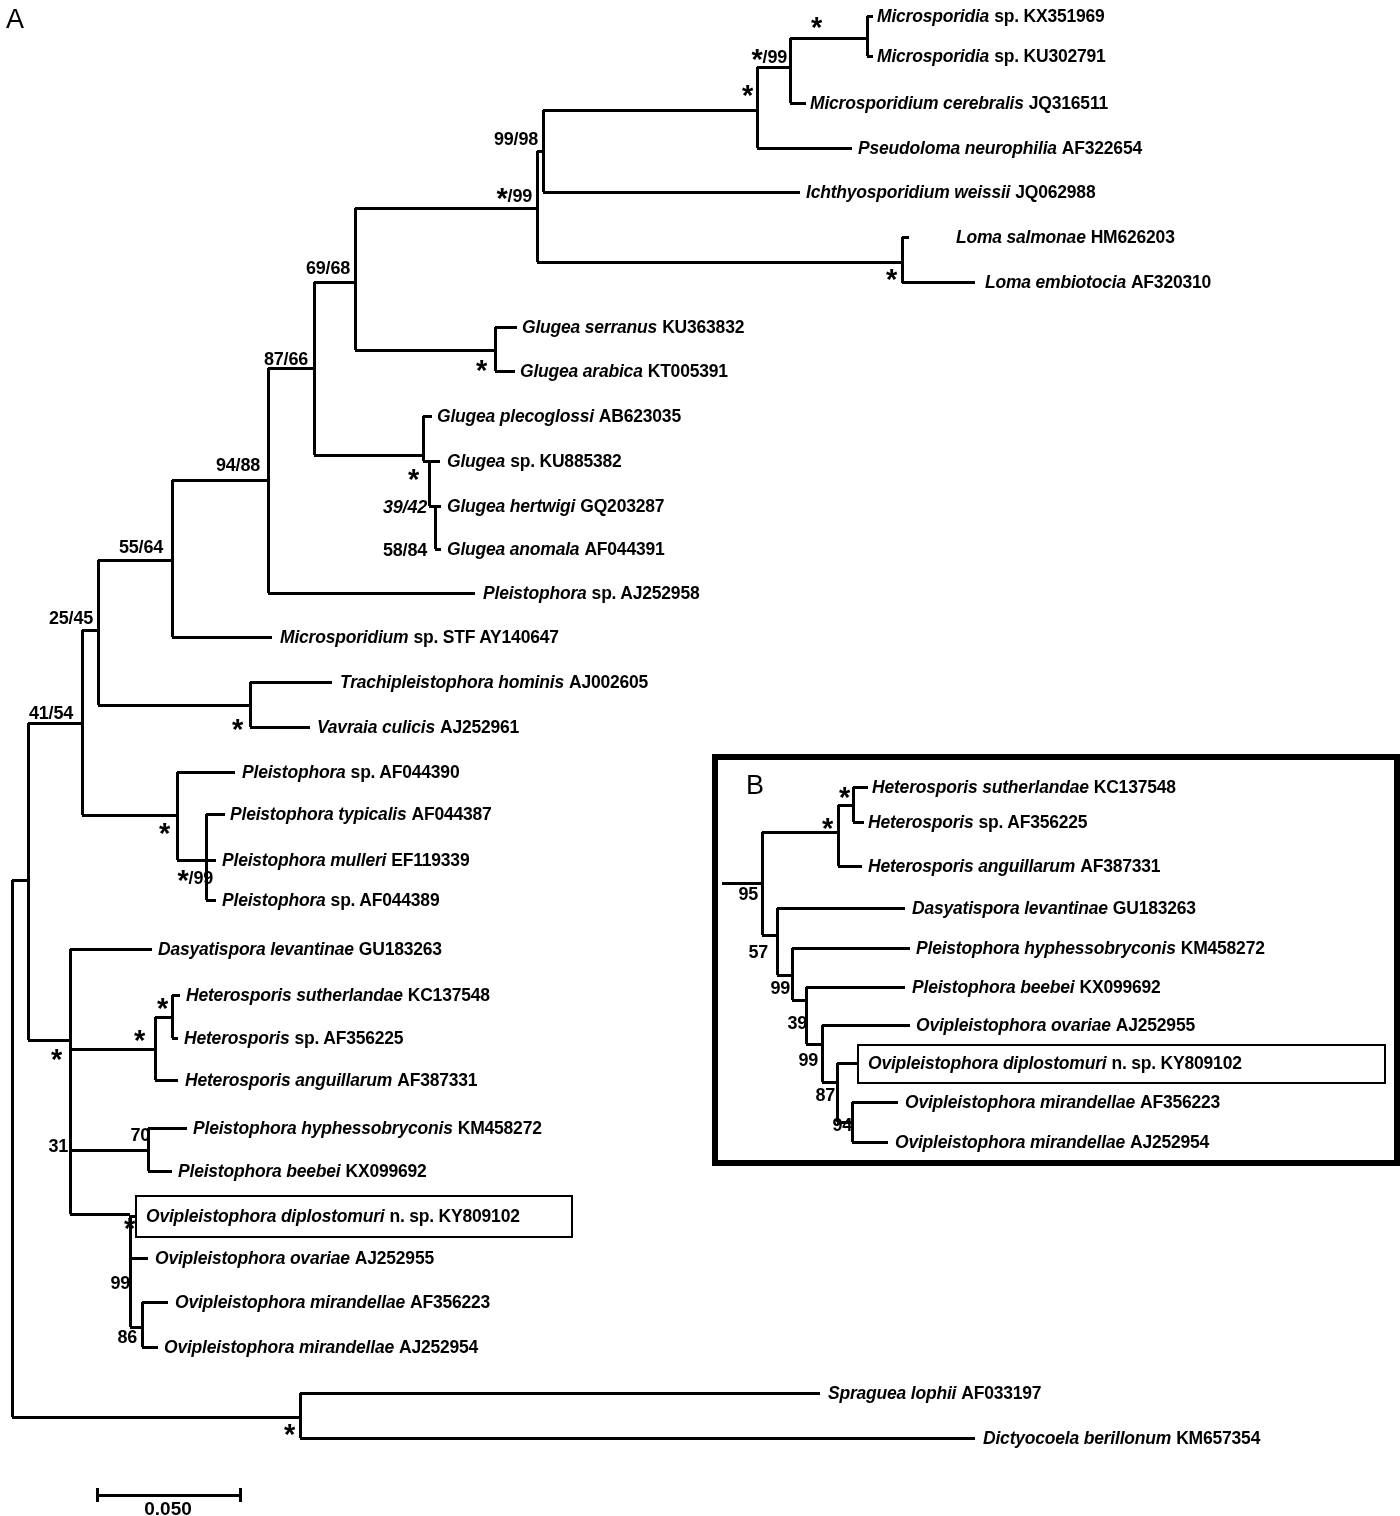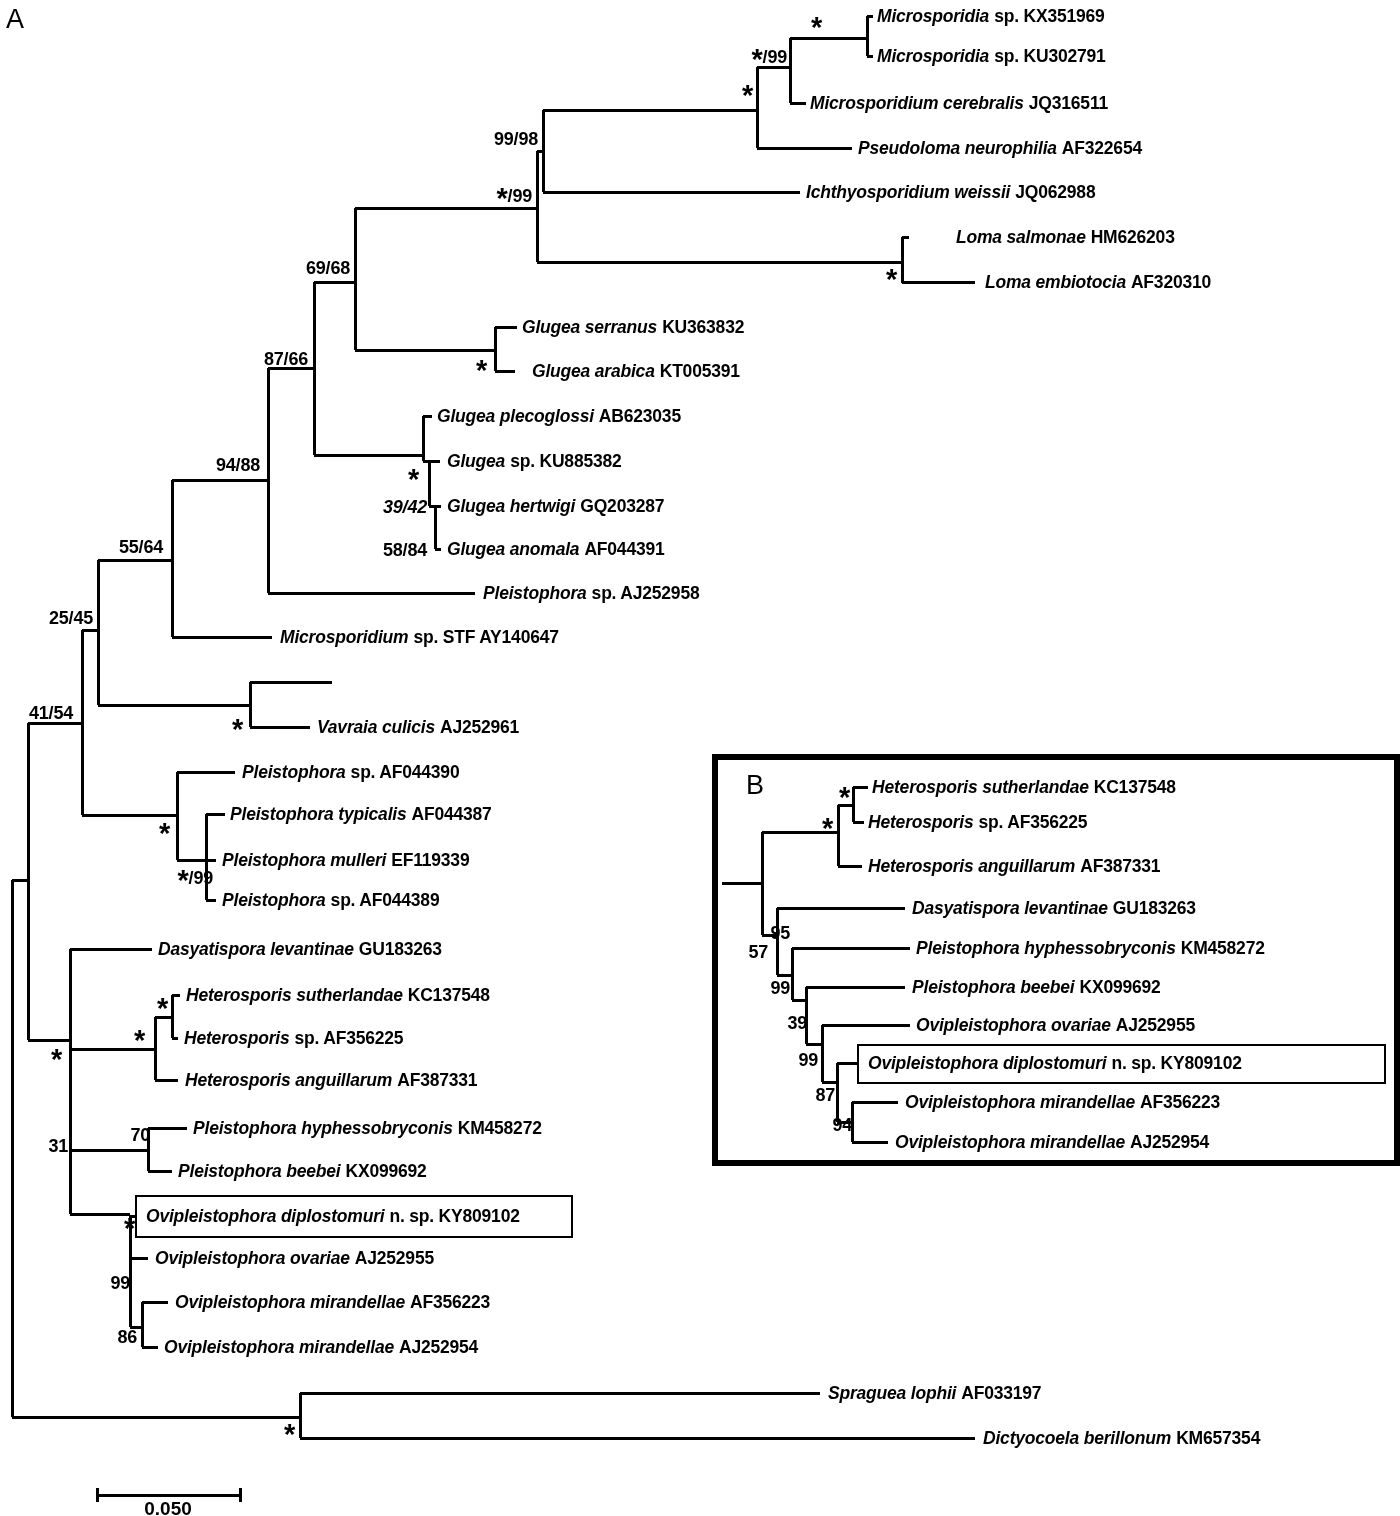--- a/index.html
+++ b/index.html
@@ -145,27 +145,28 @@
   <div class="panel-letter" style="left:746px;top:770px">B</div>
   <div class="scale-label" style="left:168px;top:1498px">0.050</div>
 <div class="taxon" style="left: 877px; top: 2px; text-align: center;"><span class="it">Microsporidia</span><span class="ro">sp. KX351969</span></div>
     <div class="taxon" style="left: 877px; top: 42px;"><span class="it">Microsporidia</span><span class="ro">sp. KU302791</span></div>
     <div class="taxon" style="left: 810px; top: 89px;"><span class="it">Microsporidium cerebralis</span><span class="ro">JQ316511</span></div>
     <div class="taxon" style="left: 858px; top: 134px;"><span class="it">Pseudoloma neurophilia</span><span class="ro">AF322654</span></div>
     <div class="taxon" style="left: 806px; top: 178px;"><span class="it">Ichthyosporidium weissii</span><span class="ro">JQ062988</span></div>
     <div class="taxon" style="left: 912px; top: 223px; margin-left: 44px;"><span class="it">Loma salmonae</span><span class="ro">HM626203</span></div>
     <div class="taxon" style="left: 985px; top: 268px;"><span class="it">Loma embiotocia</span><span class="ro">AF320310</span></div>
     <div class="taxon" style="left: 522px; top: 313px;"><span class="it">Glugea serranus</span><span class="ro">KU363832</span></div>
-    <div class="taxon" style="left: 532px; top: 357px;"><span class="it">Glugea arabica</span><span class="ro">KT005391</span></div>
+    <div class="taxon" style="left: 520px; top: 357px;"><span class="it">Glugea arabica</span><span class="ro">KT005391</span></div>
     <div class="taxon" style="left: 437px; top: 402px;"><span class="it">Glugea plecoglossi</span><span class="ro">AB623035</span></div>
     <div class="taxon" style="left: 447px; top: 447px;"><span class="it">Glugea</span><span class="ro">sp. KU885382</span></div>
     <div class="taxon" style="left: 447px; top: 492px;"><span class="it">Glugea hertwigi</span><span class="ro">GQ203287</span></div>
     <div class="taxon" style="left: 447px; top: 535px; text-align: right;"><span class="it">Glugea anomala</span><span class="ro">AF044391</span></div>
     <div class="taxon" style="left: 483px; top: 579px;"><span class="it">Pleistophora</span><span class="ro">sp. AJ252958</span></div>
     <div class="taxon" style="left: 280px; top: 623px;"><span class="it">Microsporidium</span><span class="ro">sp. STF AY140647</span></div>
+    <div class="taxon" style="left: 340px; top: 668px;"><span class="it">Trachipleistophora hominis</span><span class="ro">AJ002605</span></div>
     <div class="taxon" style="left: 317px; top: 713px;"><span class="it">Vavraia culicis</span><span class="ro">AJ252961</span></div>
     <div class="taxon" style="left: 242px; top: 758px;"><span class="it">Pleistophora</span><span class="ro">sp. AF044390</span></div>
     <div class="taxon" style="left: 230px; top: 800px;"><span class="it">Pleistophora typicalis</span><span class="ro">AF044387</span></div>
     <div class="taxon" style="left: 222px; top: 846px;"><span class="it">Pleistophora mulleri</span><span class="ro">EF119339</span></div>
     <div class="taxon" style="left: 222px; top: 886px;"><span class="it">Pleistophora</span><span class="ro">sp. AF044389</span></div>
     <div class="taxon" style="left: 158px; top: 935px;"><span class="it">Dasyatispora levantinae</span><span class="ro">GU183263</span></div>
     <div class="taxon" style="left: 186px; top: 981px;"><span class="it">Heterosporis sutherlandae</span><span class="ro">KC137548</span></div>
     <div class="taxon" style="left: 184px; top: 1024px;"><span class="it">Heterosporis</span><span class="ro">sp. AF356225</span></div>
     <div class="taxon" style="left: 185px; top: 1066px;"><span class="it">Heterosporis anguillarum</span><span class="ro">AF387331</span></div>
     <div class="taxon" style="left: 193px; top: 1114px;"><span class="it">Pleistophora hyphessobryconis</span><span class="ro">KM458272</span></div>
@@ -209,20 +210,20 @@
     <div class="taxon" style="left: 868px; top: 852px;"><span class="it">Heterosporis anguillarum</span><span class="ro">AF387331</span></div>
     <div class="taxon" style="left: 912px; top: 894px;"><span class="it">Dasyatispora levantinae</span><span class="ro">GU183263</span></div>
     <div class="taxon" style="left: 916px; top: 934px;"><span class="it">Pleistophora hyphessobryconis</span><span class="ro">KM458272</span></div>
     <div class="taxon" style="left: 912px; top: 973px;"><span class="it">Pleistophora beebei</span><span class="ro">KX099692</span></div>
     <div class="taxon" style="left: 916px; top: 1011px;"><span class="it">Ovipleistophora ovariae</span><span class="ro">AJ252955</span></div>
     <div class="taxon" style="left: 868px; top: 1049px;"><span class="it">Ovipleistophora diplostomuri</span><span class="ro">n. sp. KY809102</span></div>
     <div class="taxon" style="left: 905px; top: 1088px;"><span class="it">Ovipleistophora mirandellae</span><span class="ro">AF356223</span></div>
     <div class="taxon" style="left: 895px; top: 1128px;"><span class="it">Ovipleistophora mirandellae</span><span class="ro">AJ252954</span></div>
     <div class="support" style="left: 850px; top: 781px;"><span class="ast">*</span></div>
     <div class="support" style="left: 833px; top: 812px;"><span class="ast">*</span></div>
-    <div class="support" style="left: 790px; top: 880px; margin-top: 39px;"><span>9</span><span>5</span></div>
+    <div class="support" style="left: 758px; top: 880px;"><span>9</span><span>5</span></div>
     <div class="support" style="left: 768px; top: 938px;"><span>5</span><span>7</span></div>
     <div class="support" style="left: 790px; top: 974px;"><span>9</span><span>9</span></div>
     <div class="support" style="left: 807px; top: 1009px;"><span>3</span><span>9</span></div>
     <div class="support" style="left: 818px; top: 1046px;"><span>9</span><span>9</span></div>
     <div class="support" style="left: 835px; top: 1081px;"><span>8</span><span>7</span></div>
     <div class="support" style="left: 852px; top: 1111px;"><span>9</span><span>4</span></div>
   </div>
 
 </body></html>

